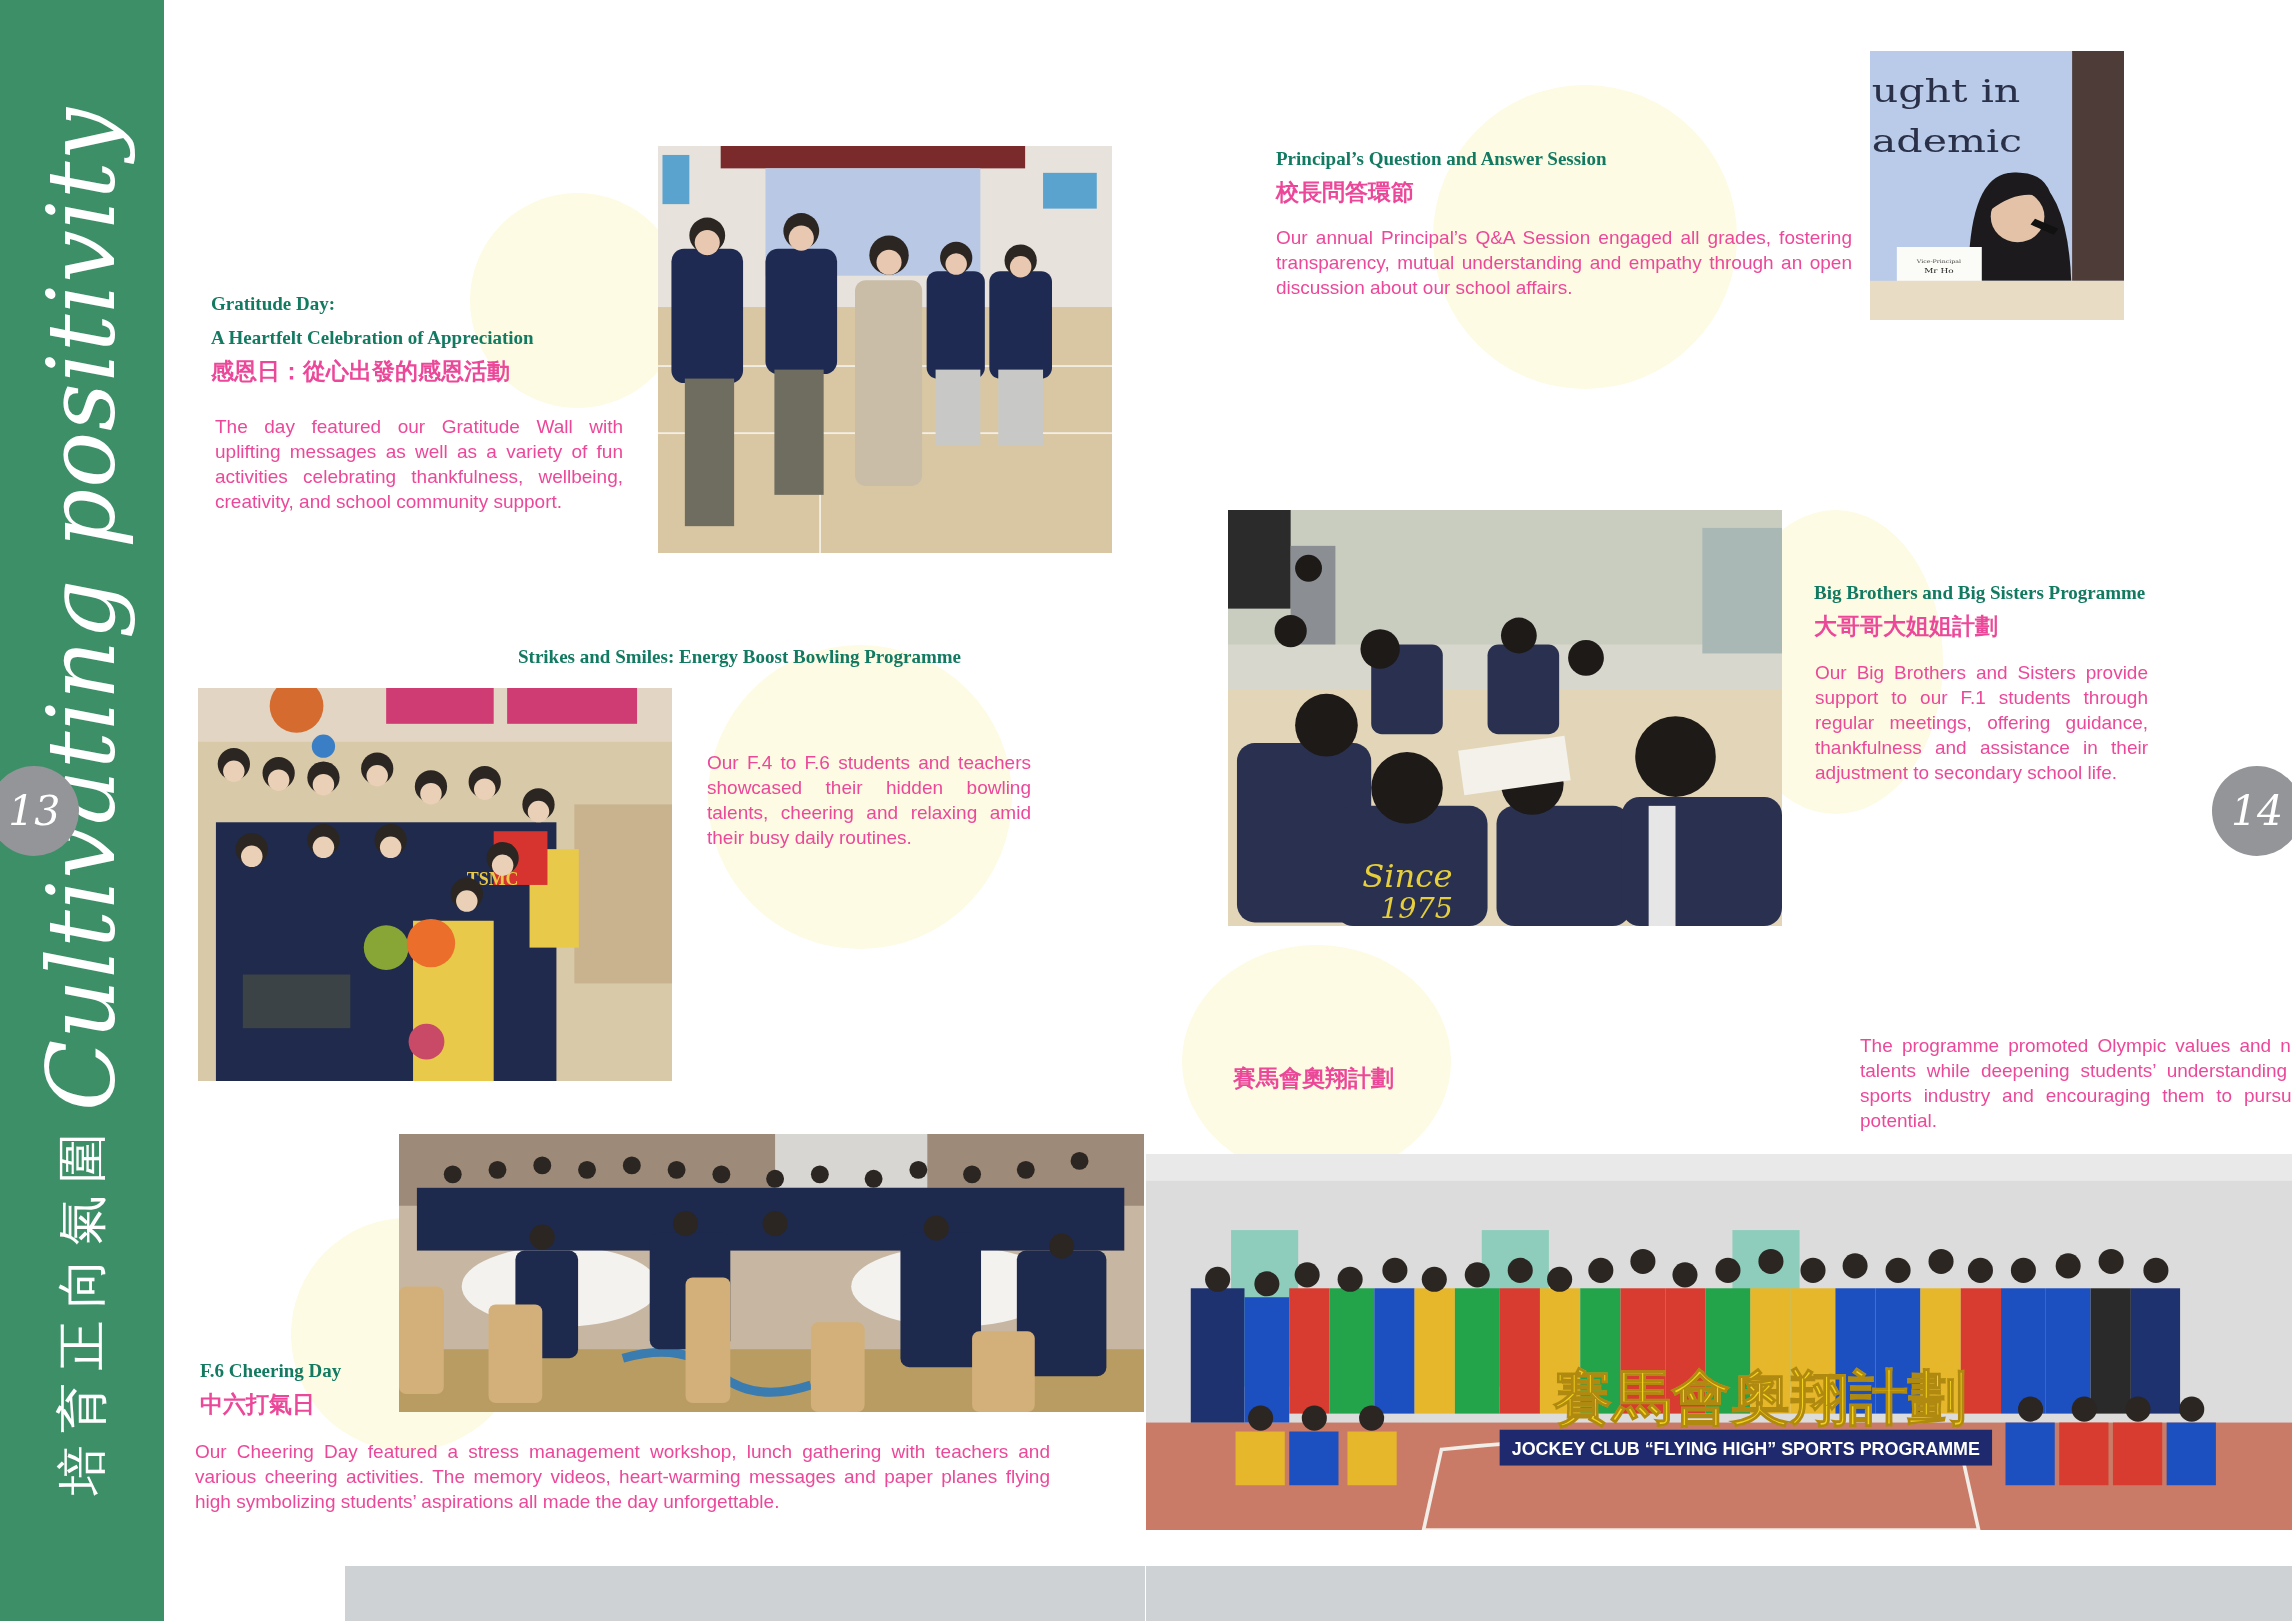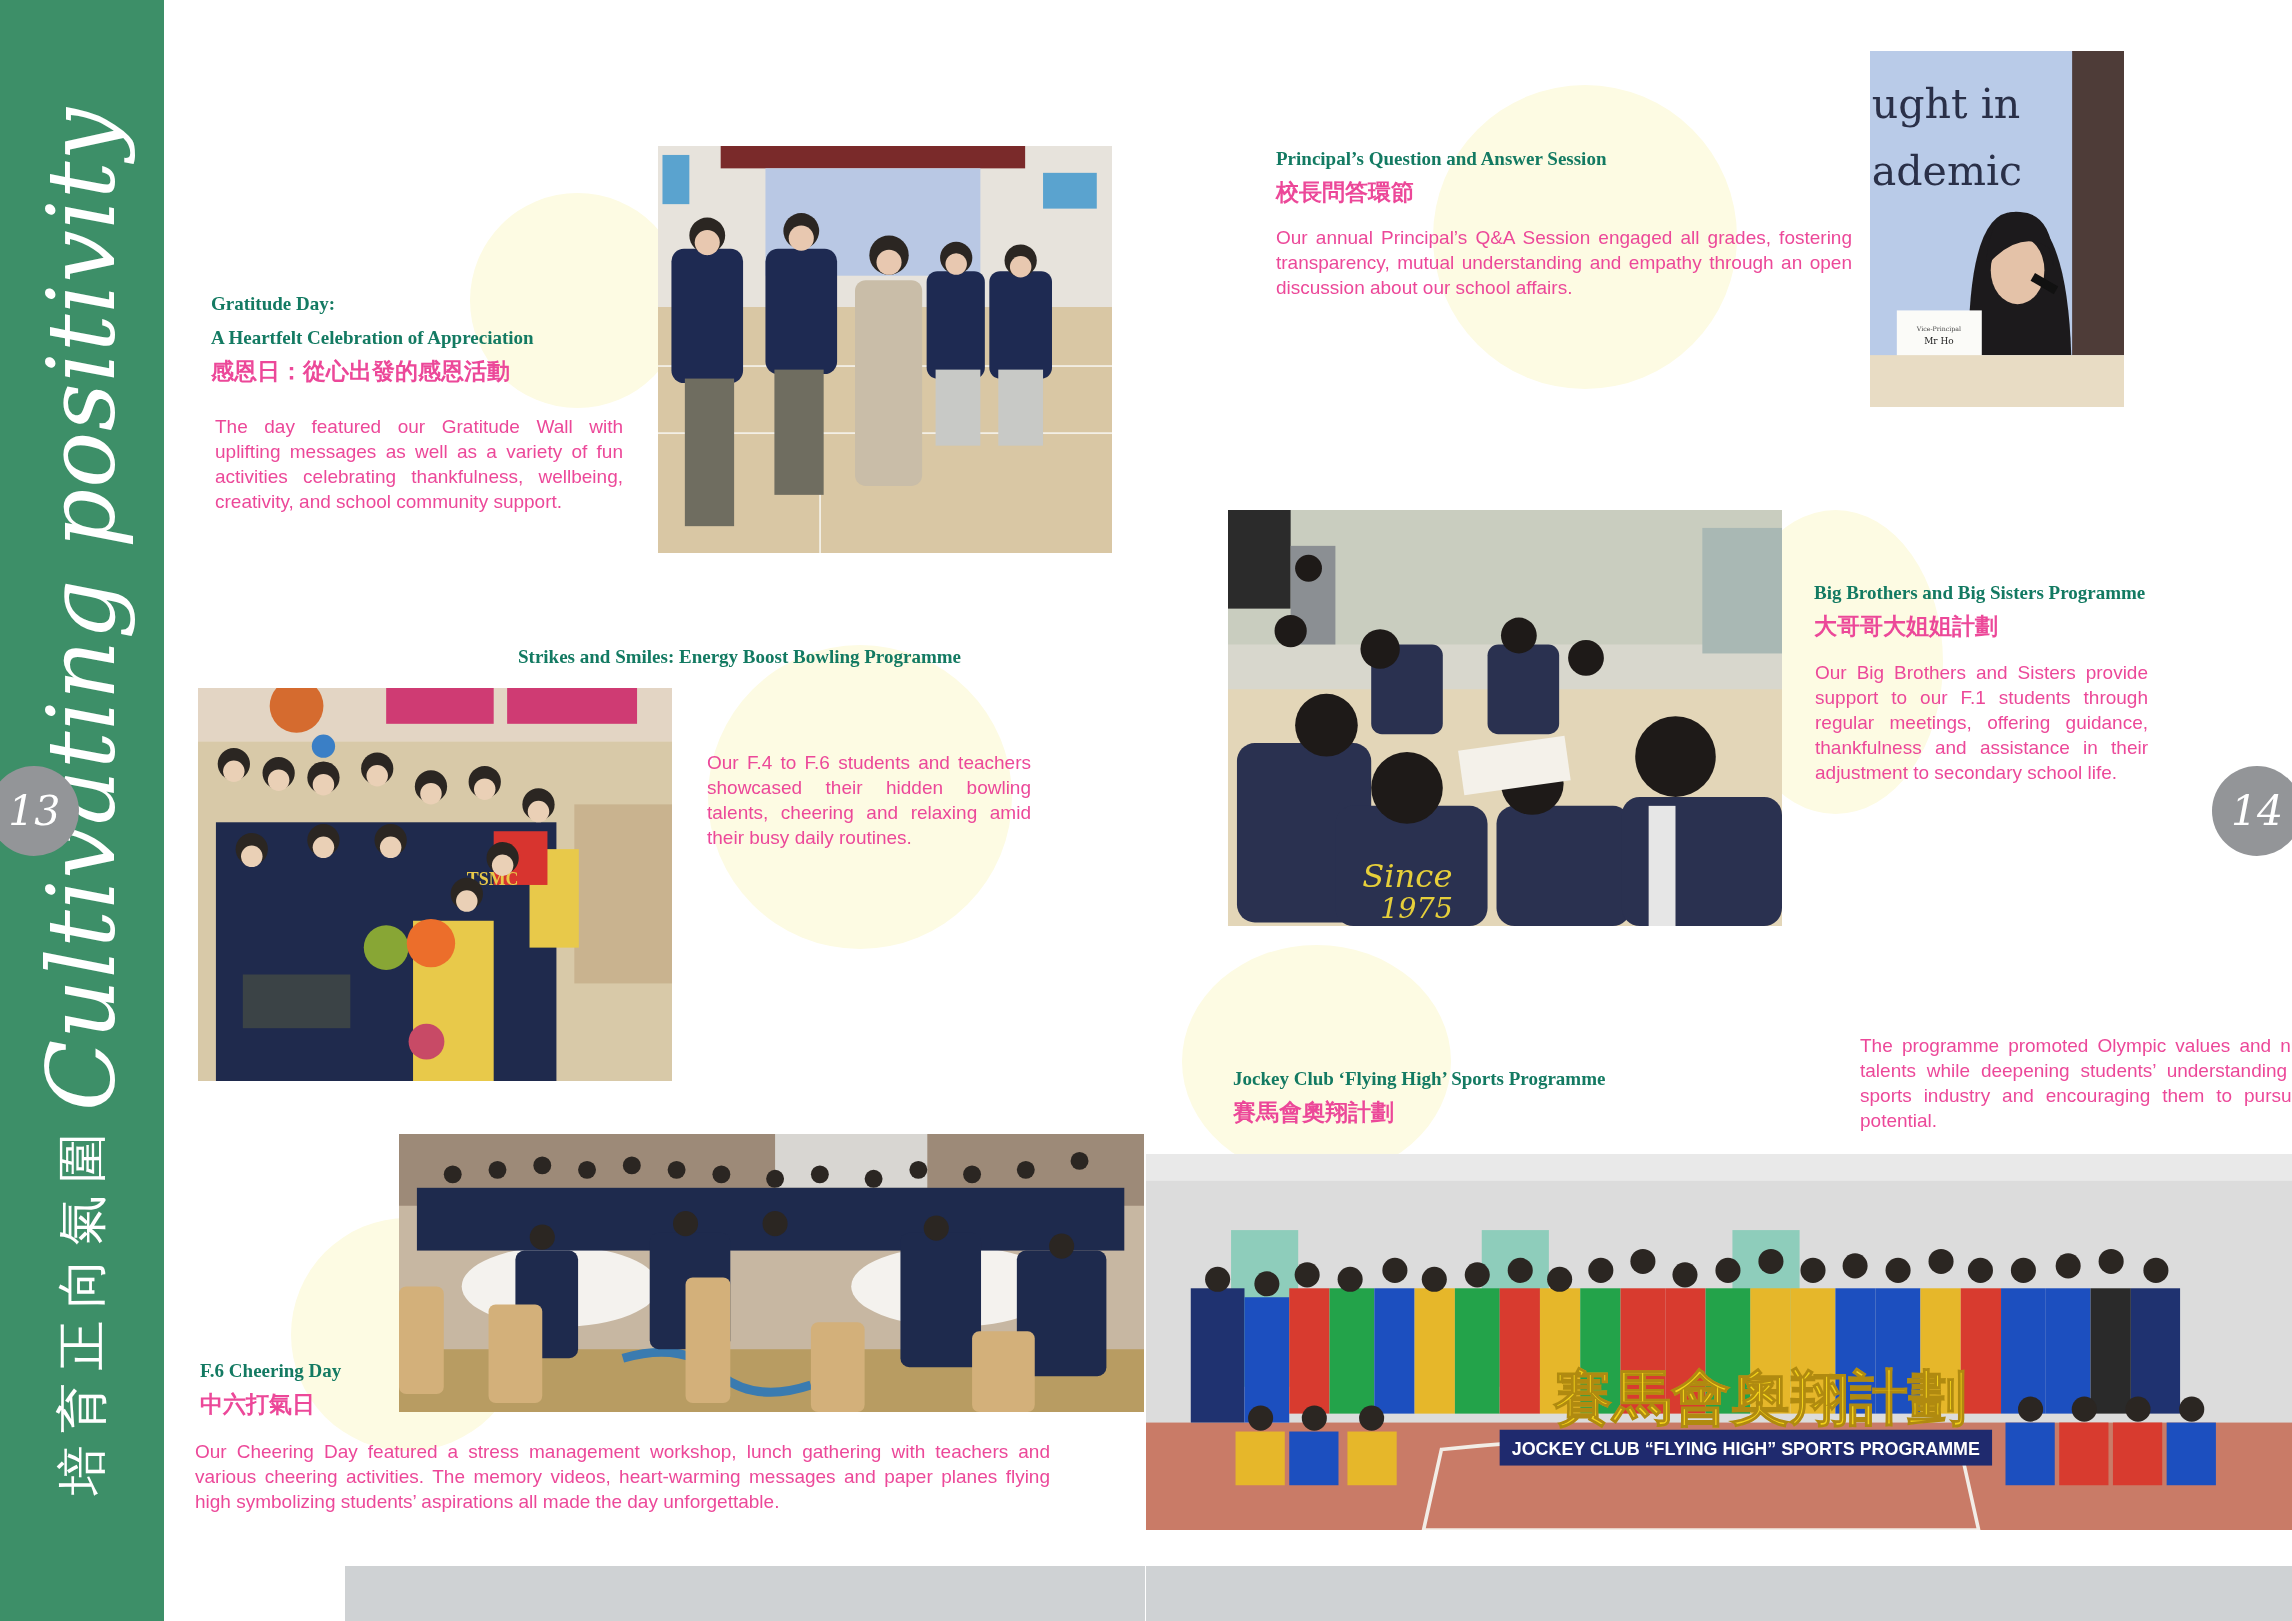--- a/index.html
+++ b/index.html
@@ -190,21 +190,21 @@
   <div class="h-en">F.6 Cheering Day</div>
   <div class="h-zh">中六打氣日</div>
 </div>
 <div class="abs body" style="left:195px;top:1439px;width:855px;">Our Cheering Day featured a stress management workshop, lunch gathering with teachers and various cheering activities. The memory videos, heart-warming messages and paper planes flying high symbolizing students’ aspirations all made the day unforgettable.</div>
 
 <div class="abs" style="left:1276px;top:142px;">
   <div class="h-en">Principal’s Question and Answer Session</div>
   <div class="h-zh">校長問答環節</div>
 </div>
 <div class="abs body" style="left:1276px;top:225px;width:576px;">Our annual Principal’s Q&amp;A Session engaged all grades, fostering transparency, mutual understanding and empathy through an open discussion about our school affairs.</div>
-<div class="abs photo" style="left:1870px;top:51px;width:254px;height:356px;">
+<div class="abs photo" style="left:1870px;top:51px;width:254px;height:269px;">
   <svg viewBox="0 0 284 398" preserveAspectRatio="none">
     <rect width="284" height="398" fill="#b9cbe8"></rect>
     <rect x="226" y="0" width="58" height="340" fill="#4e3c38"></rect>
     <text x="2" y="75" font-size="46" font-family="DejaVu Serif, serif" fill="#2a3048">ught in</text>
     <text x="2" y="150" font-size="46" font-family="DejaVu Serif, serif" fill="#2a3048">ademic</text>
     <path d="M110 340 Q110 180 160 180 Q220 180 225 340 Z" fill="#1c1a1c"></path>
     <ellipse cx="165" cy="245" rx="30" ry="38" fill="#e4c2a8"></ellipse>
     <path d="M130 235 Q135 175 168 180 Q205 182 205 240 L200 220 Q170 200 135 235 Z" fill="#1c1a1c"></path>
     <rect x="180" y="255" width="30" height="10" fill="#111" transform="rotate(30 195 260)"></rect>
     <rect x="30" y="290" width="95" height="55" fill="#fbfbf8"></rect>
@@ -247,21 +247,20 @@
     <rect x="260" y="260" width="120" height="50" fill="#f4f1ea" transform="rotate(-8 320 285)"></rect>
   </svg>
 </div>
 <div class="abs" style="left:1814px;top:576px;">
   <div class="h-en">Big Brothers and Big Sisters Programme</div>
   <div class="h-zh">大哥哥大姐姐計劃</div>
 </div>
 <div class="abs body" style="left:1815px;top:660px;width:333px;">Our Big Brothers and Sisters provide support to our F.1 students through regular meetings, offering guidance, thankfulness and assistance in their adjustment to secondary school life.</div>
 
 <div class="abs" style="left:1233px;top:1062px;">
-  <div class="h-en">Jockey Club ‘Flying High’ Sports Programme</div>
   <div class="h-zh">賽馬會奧翔計劃</div>
 </div>
 <div class="abs body" style="left:1828px;top:1033px;width:491px;margin-left:32px;">The programme promoted Olympic values and nurtured talents while deepening students’ understanding of the sports industry and encouraging them to pursue their potential.</div>
 <div class="abs photo" style="left:1146px;top:1154px;width:1146px;height:376px;">
   <svg viewBox="0 0 1280 420" preserveAspectRatio="none">
     <rect width="1280" height="420" fill="#dcdcdc"></rect>
     <rect x="0" y="0" width="1280" height="30" fill="#e9e9e9"></rect>
     <rect x="95" y="85" width="75" height="175" fill="#8ecdbb"></rect>
     <rect x="375" y="85" width="75" height="175" fill="#8ecdbb"></rect>
     <rect x="655" y="85" width="75" height="175" fill="#8ecdbb"></rect>

